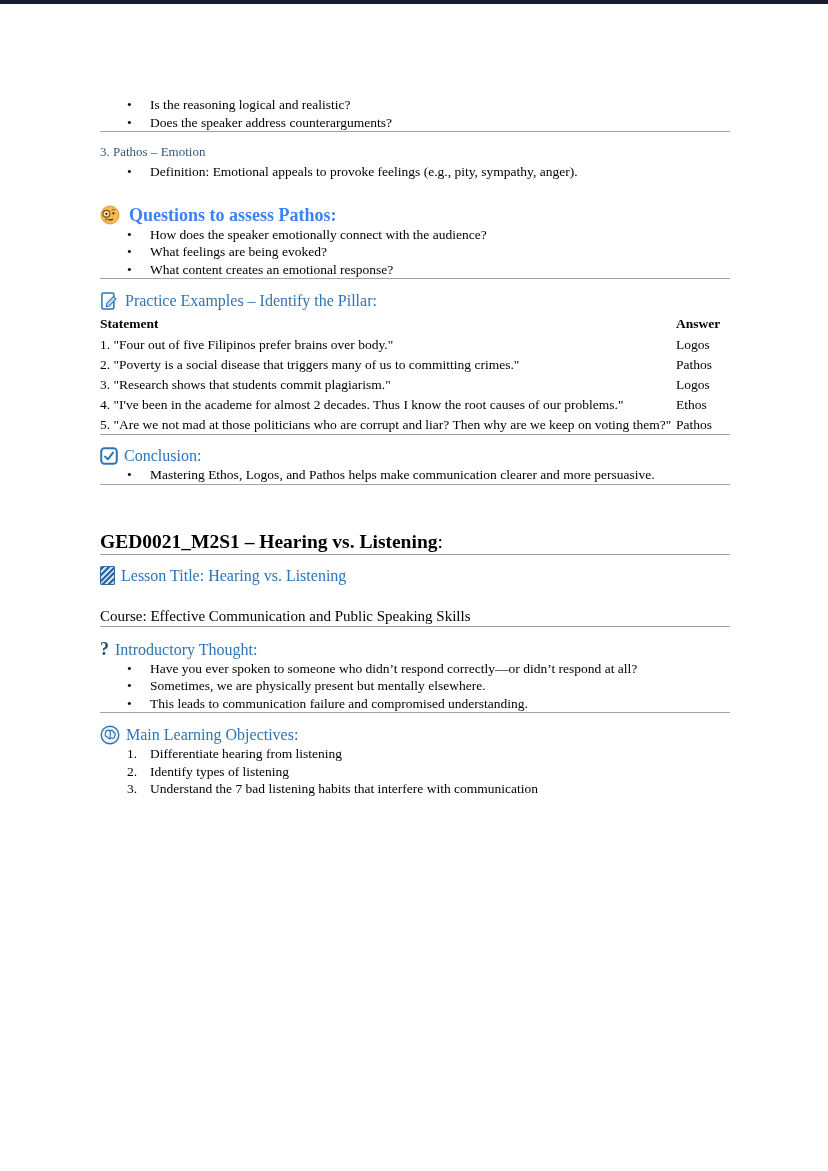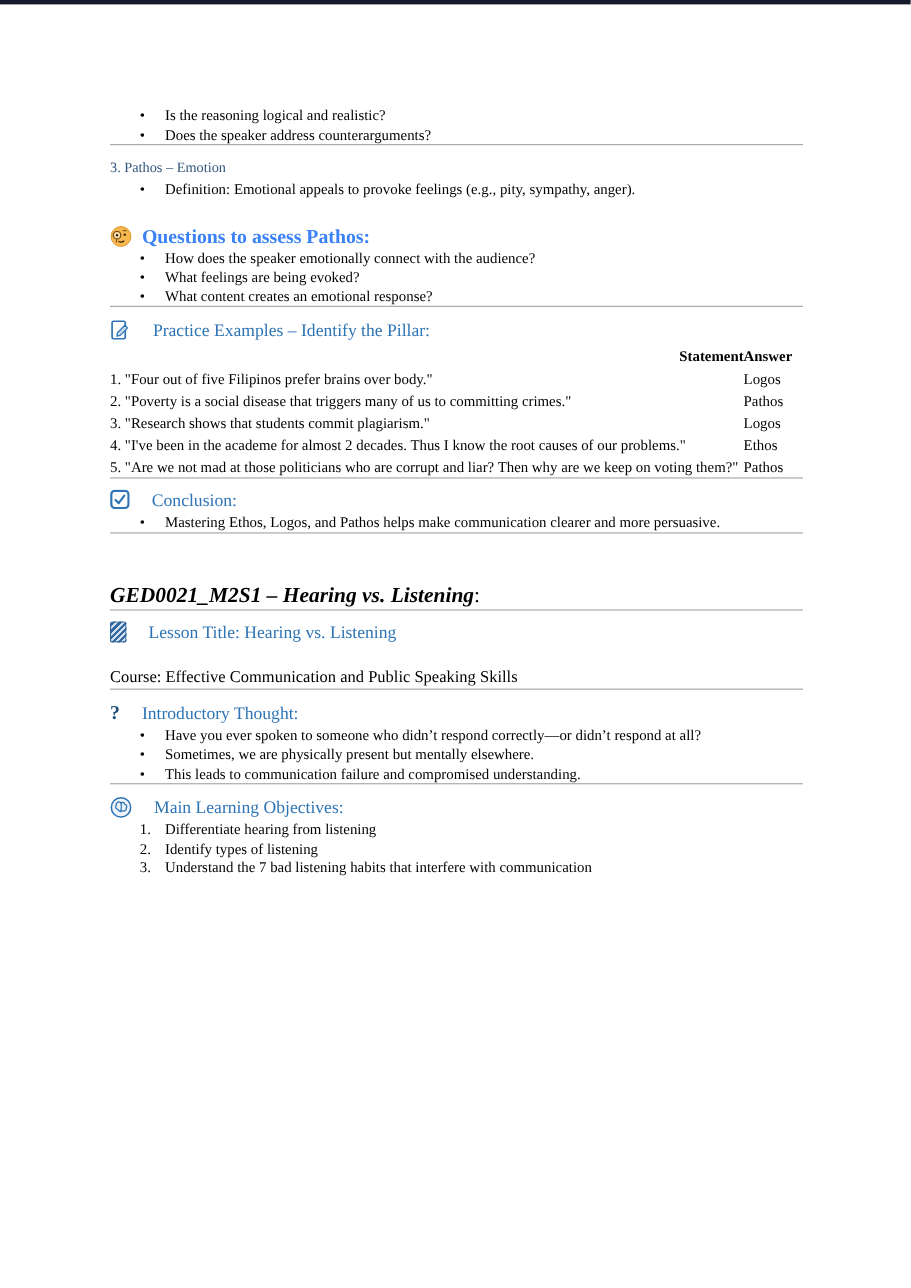--- a/index.html
+++ b/index.html
@@ -27,33 +27,33 @@
     position:relative;padding-left:50px;counter-increment:obj;
     font-size:13.5px;line-height:17.5px;
   }
   ol.numbered li::before{content:counter(obj) ".";position:absolute;left:27px;top:0;}
 
   h2.dark-heading{
     margin:9px 0 0 0;font-weight:400;font-size:13px;line-height:22px;
     color:#33567e;
   }
   .blue-heading{
-    display:flex;align-items:flex-start;gap:20px;
+    display:flex;align-items:center;gap:6px;
     margin:10px 0 0 0;font-weight:400;font-size:16px;line-height:21px;
     color:#2e74b5;
   }
   .black-icon-heading{
     display:flex;align-items:center;gap:9px;
     margin:23px 0 0 0;font-weight:700;font-size:18px;line-height:22px;
     color:#3b82f6;
   }
   .module-title{
     margin:45px 0 0 0;font-size:19.5px;line-height:24px;font-weight:400;color:#000;
   }
-  .module-title b{font-weight:700;font-style:italic;}
+  .module-title b{font-weight:700;}
 
   .course-line{margin:21px 0 0 0;font-size:15px;line-height:19px;}
 
   
   .mt-list-top{margin-top:0;}
   .hr-1{margin-top:27px;}
   .def-list{margin-top:20px;}
   .q-list{margin-top:21px;}
   .hr-2{margin-top:26px;}
   .practice-heading{margin-top:11px;}
@@ -69,21 +69,21 @@
   .hr-7{margin-top:28px;}
   .objectives-heading{margin-top:11px;}
   .obj-list{margin-top:21px;}
 
   
   table.practice-table{
     margin-top:3px;border-collapse:collapse;width:100%;
     font-size:13.5px;line-height:17px;
   }
   table.practice-table th{font-weight:700;padding:1px 0 2px 0;}
-  th.col-statement{width:576px;text-align:right;}
+  th.col-statement{width:576px;text-align:left;}
   th.col-answer{text-align:left;padding-left:2px;}
   table.practice-table td{vertical-align:middle;padding:1.5px 0;}
   td.cell-statement{padding-right:14px;}
   td.cell-answer{padding-left:2px;}
 
   
   .icon{flex:0 0 auto;display:inline-flex;align-items:center;justify-content:center;}
   .icon-notebook{
     display:inline-block;width:15px;height:19px;border-radius:2px;
     background:repeating-linear-gradient(315deg,#35689f 0 2px,#cfdfee 2px 4px);

